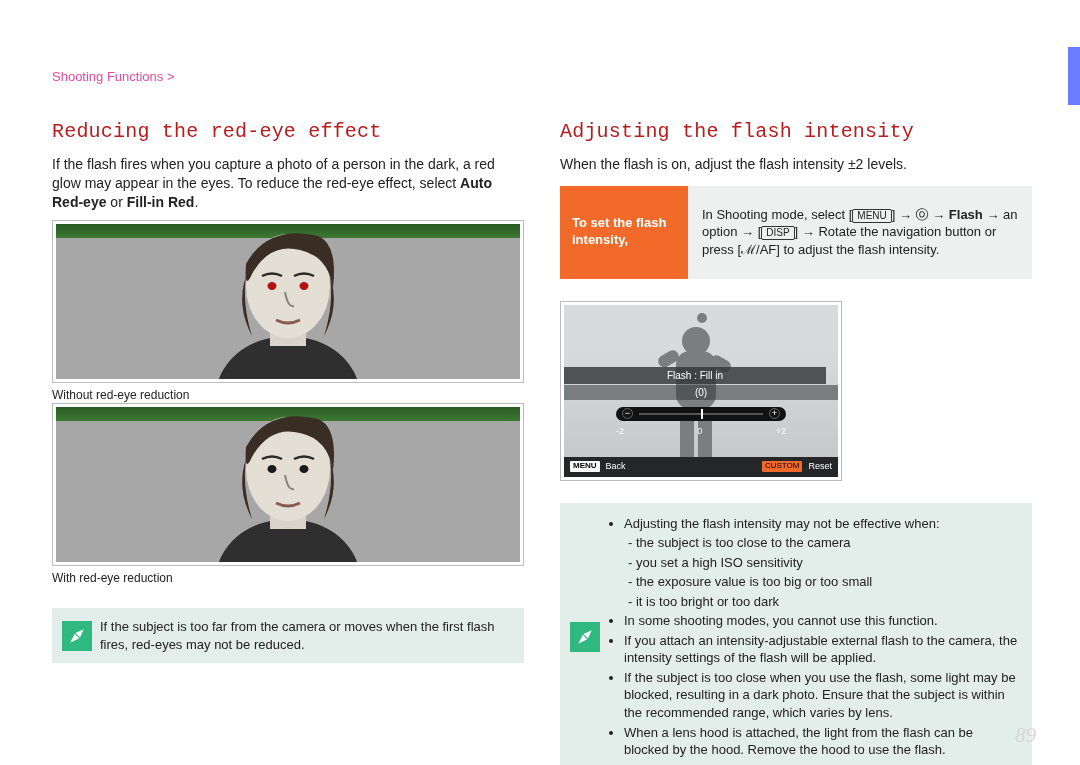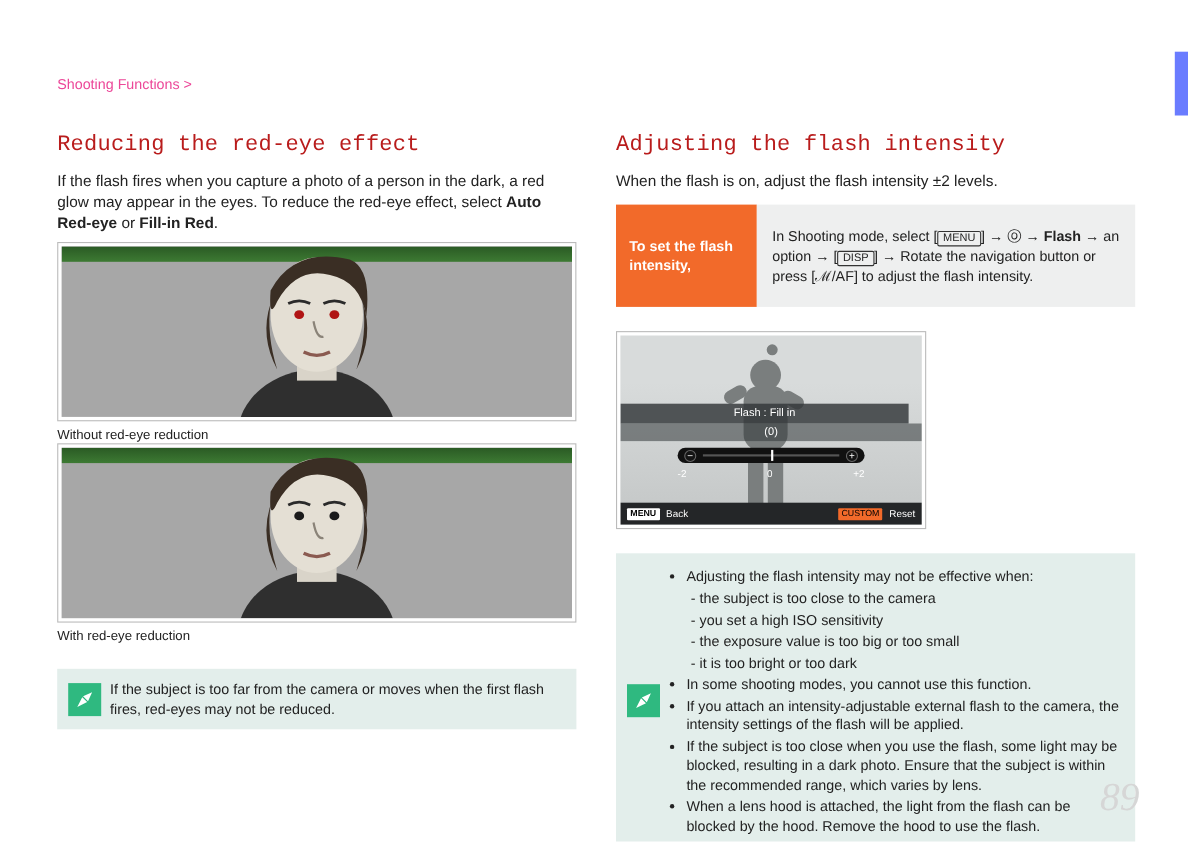--- a/index.html
+++ b/index.html
@@ -157,21 +157,21 @@
   }
   .bottom-bar{
     position:absolute; left:0; right:0; bottom:0; height:20px;
     background:#242628; display:flex; align-items:center; color:#fff;
     font-size:9px; padding:0 6px; gap:6px;
   }
   .bottom-bar .m { background:#fff; color:#000; padding:0 3px; font-weight:700; font-size:8px; border-radius:1px;}
   .bottom-bar .c { background:#f26a2a; color:#000; padding:0 3px; font-weight:400; font-size:8px; border-radius:1px; margin-left:auto;}
   .page-num {
     position:absolute; right:44px; bottom:16px;
-    font-size:36px; color:#d6d6d6; font-style:italic; font-family: Georgia, serif;
+    font-size:21px; color:#d6d6d6; font-style:italic; font-family: Georgia, serif;
   }
 </style>
 </head>
 <body>
 
 <div class="side-tab"></div>
 
 <div class="breadcrumb">Shooting Functions &gt;</div>
 
 <div class="col-left">

